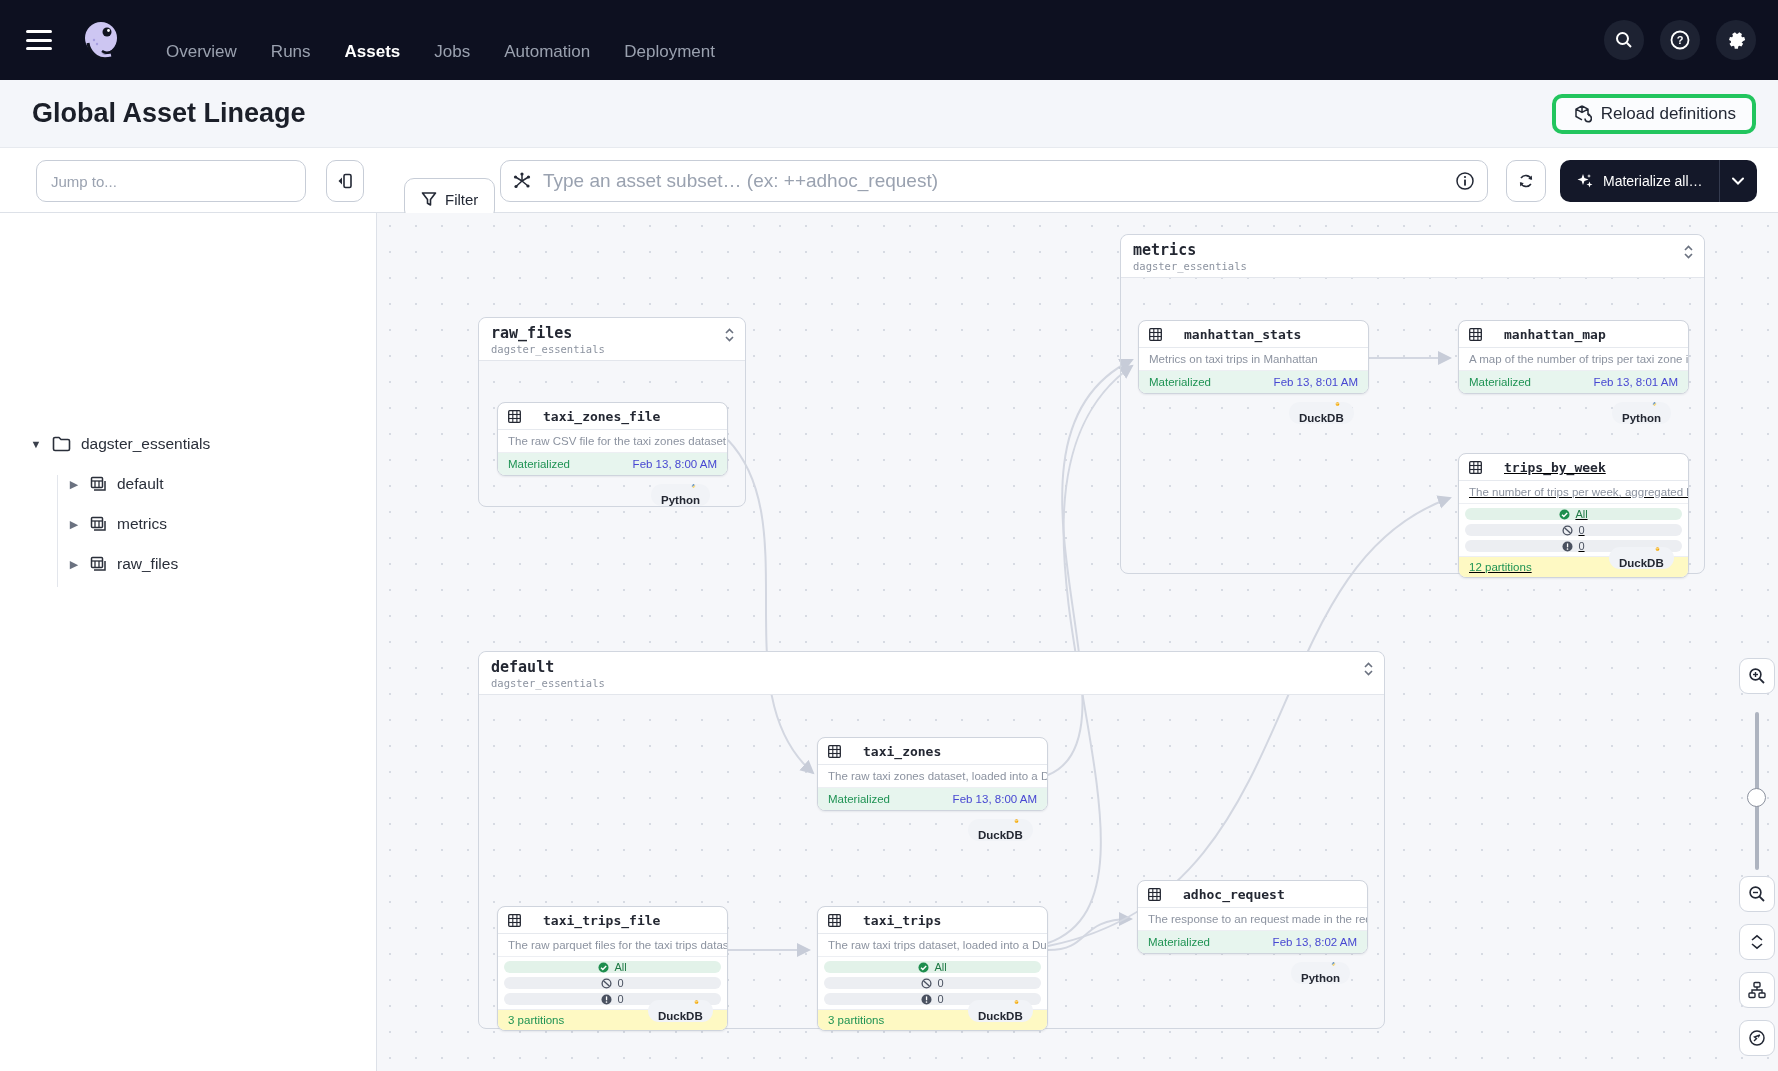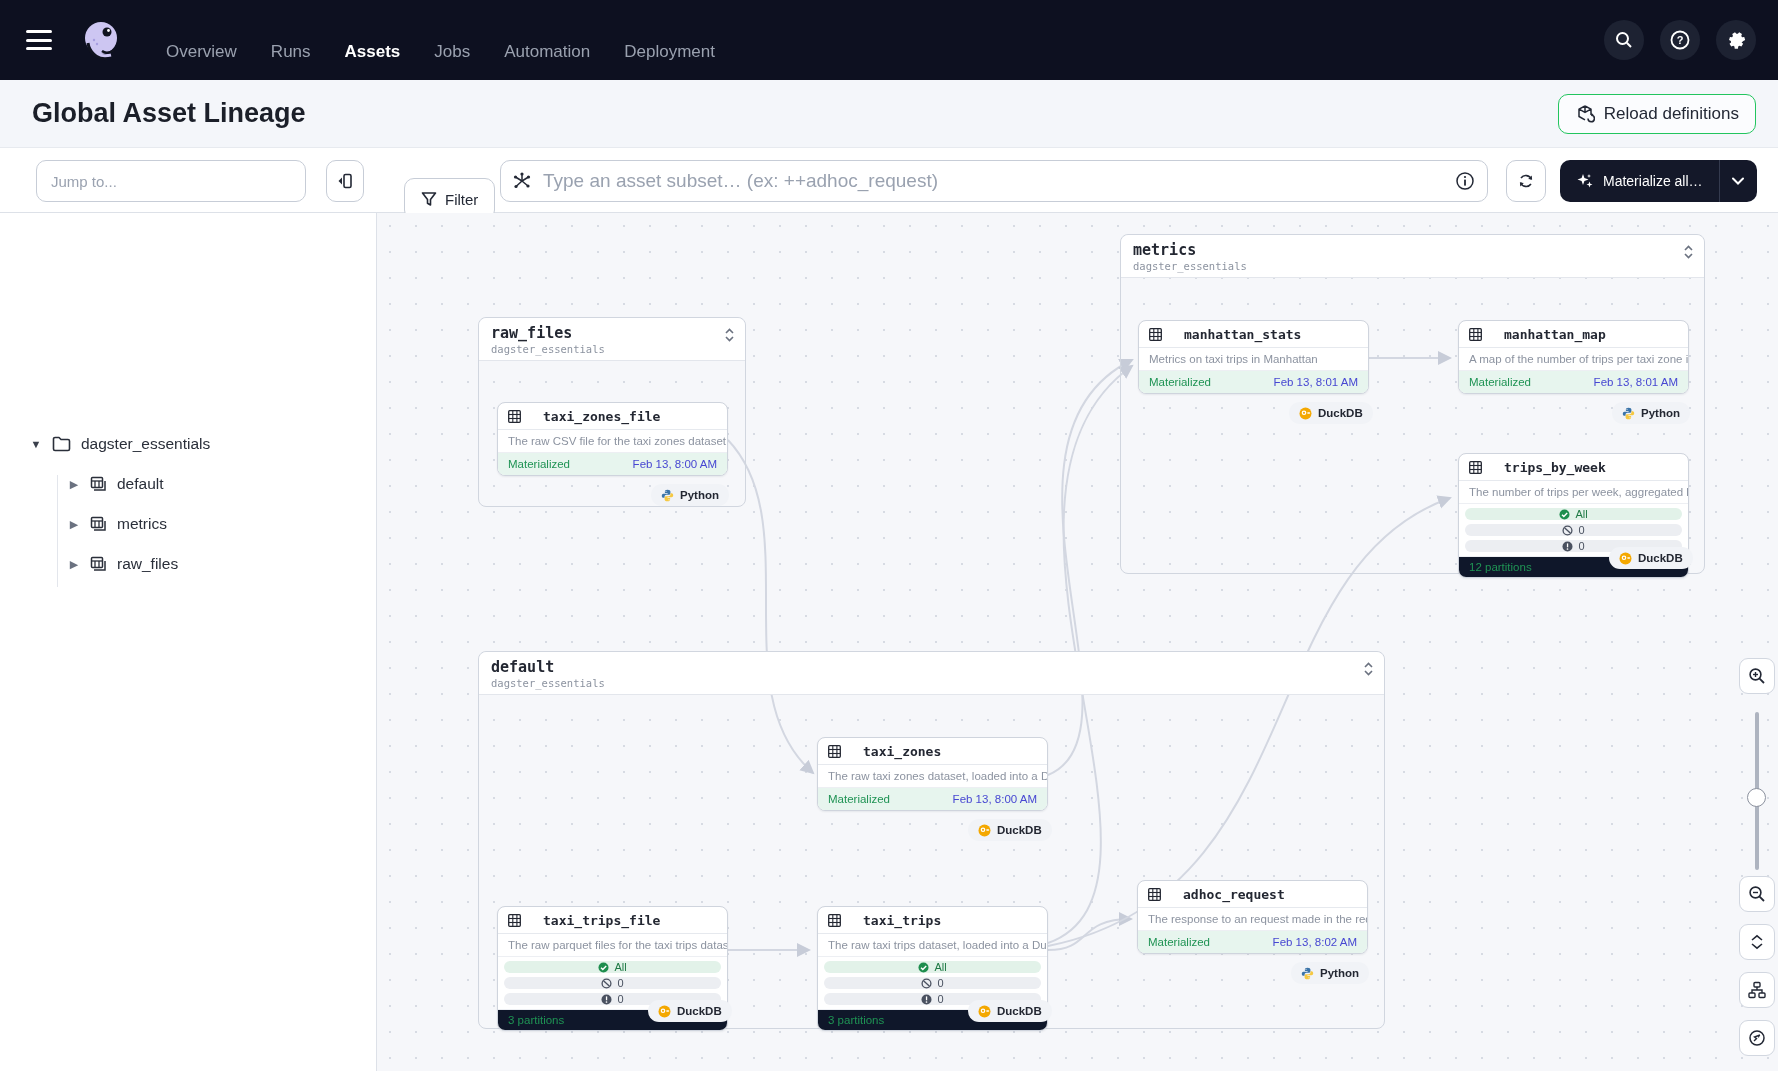--- a/index.html
+++ b/index.html
@@ -19,21 +19,21 @@
   .nav-link.active { color:#ffffff; font-weight:bold; }
   .nav-right { margin-left:auto; margin-right:22px; display:flex; gap:16px; }
   .nav-circle { width:40px; height:40px; border-radius:50%; background:#1d2232;
     display:flex; align-items:center; justify-content:center; cursor:pointer; }
 
   
   .page-header { position:absolute; left:0; top:80px; width:1778px; height:68px;
     background:#f4f6fa; display:flex; align-items:center; border-bottom:1px solid #e7eaef;}
   .page-title { font-size:27px; font-weight:bold; color:#1b1f29; margin-left:32px; }
   .reload-btn { margin-left:auto; margin-right:22px; height:40px; padding:0 16px;
-    background:#fbfcfe; border:1px solid #22c55e; border-radius:10px;
+    background:#fbfcfe; border:4px solid #22c55e; border-radius:10px;
     display:flex; align-items:center; gap:9px; font-size:17px; color:#232835; cursor:pointer; }
 
   
   .toolbar { position:absolute; left:0; top:148px; width:1778px; height:65px;
     background:#ffffff; border-bottom:1px solid #dde1e8; display:flex; align-items:center; }
   .jump-input { position:absolute; left:36px; top:12px; width:270px; height:42px;
     border:1px solid #c7cdd7; border-radius:10px; padding:0 14px; font-size:15px; color:#2a2f3a;
     background:#fff; outline:none; }
   .jump-input::placeholder { color:#9aa2b0; }
   .panel-toggle { position:absolute; left:326px; top:12px; width:38px; height:42px;
@@ -90,25 +90,25 @@
     overflow:hidden; border-bottom:1px solid #edeff3; }
   .n-status { display:flex; justify-content:space-between; align-items:center;
     background:#e7f5ee; border-radius:0 0 7px 7px; padding:5px 10px; font-size:11.5px; }
   .st-label { color:#1f9354; }
   .st-time { color:#4747d2; }
   .pill-row { display:flex; gap:4px; padding:4px 6px; border-bottom:1px solid #edeff3;flex-direction:column;}
   .pill { flex:1; height:20px; border-radius:10px; display:flex; align-items:center;
     justify-content:center; gap:5px; font-size:11px; }
   .pill.green { background:#e2f2e9; color:#1f7a45; }
   .pill.gray { background:#eceef2; color:#4a5160; }
-  .part-row { background:#0f172a; border-radius:0 0 7px 7px; padding:4px 10px;
+  .part-row { background:#fef9c3; border-radius:0 0 7px 7px; padding:4px 10px;
     font-size:11.5px; color:#1f9354; }
-  .badge { position:absolute; height:22px; display:flex; align-items:center; gap:6px;
+  .badge { position:absolute; height:22px; display:flex; align-items:flex-end; gap:6px;
     background:#f1f3f7; border-radius:11px; padding:0 10px; font-size:11.5px;
-    font-weight:bold; color:#232732; }
+    font-weight:bold; color:#232732;flex-direction:column; }
 
   
   .zbtn { position:absolute; left:1739px; width:36px; height:36px; background:#fff;
     border:1px solid #d2d7e0; border-radius:9px; display:flex; align-items:center;
     justify-content:center; cursor:pointer; }
   .slider { position:absolute; left:1739px; top:712px; width:36px; height:158px; }
   .slider-track { position:absolute; left:16px; top:0; width:4px; height:158px;
     background:#aeb4c0; border-radius:2px; }
   .slider-handle { position:absolute; left:8px; top:76px; width:19px; height:19px;
     background:#fff; border:1.5px solid #8b919e; border-radius:50%; cursor:grab; }
@@ -405,21 +405,21 @@
   <div class="badge" style="left:1235px; top:189px;">
     <svg class="ic" width="13" height="13" viewBox="0 0 13 13">
         <path d="M6.5 0.8 c-2.2 0 -2.6 1 -2.6 1.8 v1.5 h2.7 v0.6 H2.4 c-0.9 0 -1.6 0.7 -1.6 2 s0.7 2.1 1.6 2.1 h1.2 V7.4 c0-0.9 0.8-1.7 1.7-1.7 h2.7 c0.8 0 1.4-0.7 1.4-1.5 V2.6 c0-0.8-0.7-1.8-2.9-1.8z" fill="#3b74a8"></path>
         <path d="M6.5 12.2 c2.2 0 2.6-1 2.6-1.8 V8.9 H6.4 v-0.6 h4.2 c0.9 0 1.6-0.7 1.6-2 s-0.7-2.1-1.6-2.1 h-1.2 v1.4 c0 0.9-0.8 1.7-1.7 1.7 H5 c-0.8 0-1.4 0.7-1.4 1.5 v1.6 c0 0.8 0.7 1.8 2.9 1.8z" fill="#f5c842"></path>
         <circle cx="5" cy="2.3" r="0.55" fill="#fff"></circle>
         <circle cx="8" cy="10.7" r="0.55" fill="#fff"></circle>
       </svg>
     <span>Python</span>
   </div>
 
-  <div class="node" style="left:1081px; top:240px;">
+  <div class="node" style="left:1081px; top:240px;text-decoration:underline;">
     <div class="n-title mono">
       <svg class="ic" width="13" height="13" viewBox="0 0 13 13">
           <rect x="0.7" y="0.7" width="11.6" height="11.6" rx="1" stroke="#232732" stroke-width="1.3" fill="none"></rect>
           <line x1="0.7" y1="4.5" x2="12.3" y2="4.5" stroke="#232732" stroke-width="1.1"></line>
           <line x1="4.8" y1="0.7" x2="4.8" y2="12.3" stroke="#232732" stroke-width="1.1"></line>
           <line x1="8.9" y1="0.7" x2="8.9" y2="12.3" stroke="#232732" stroke-width="1.1"></line>
           <line x1="0.7" y1="8.5" x2="12.3" y2="8.5" stroke="#232732" stroke-width="1.1"></line>
         </svg>
       <span>trips_by_week</span>
     </div>

